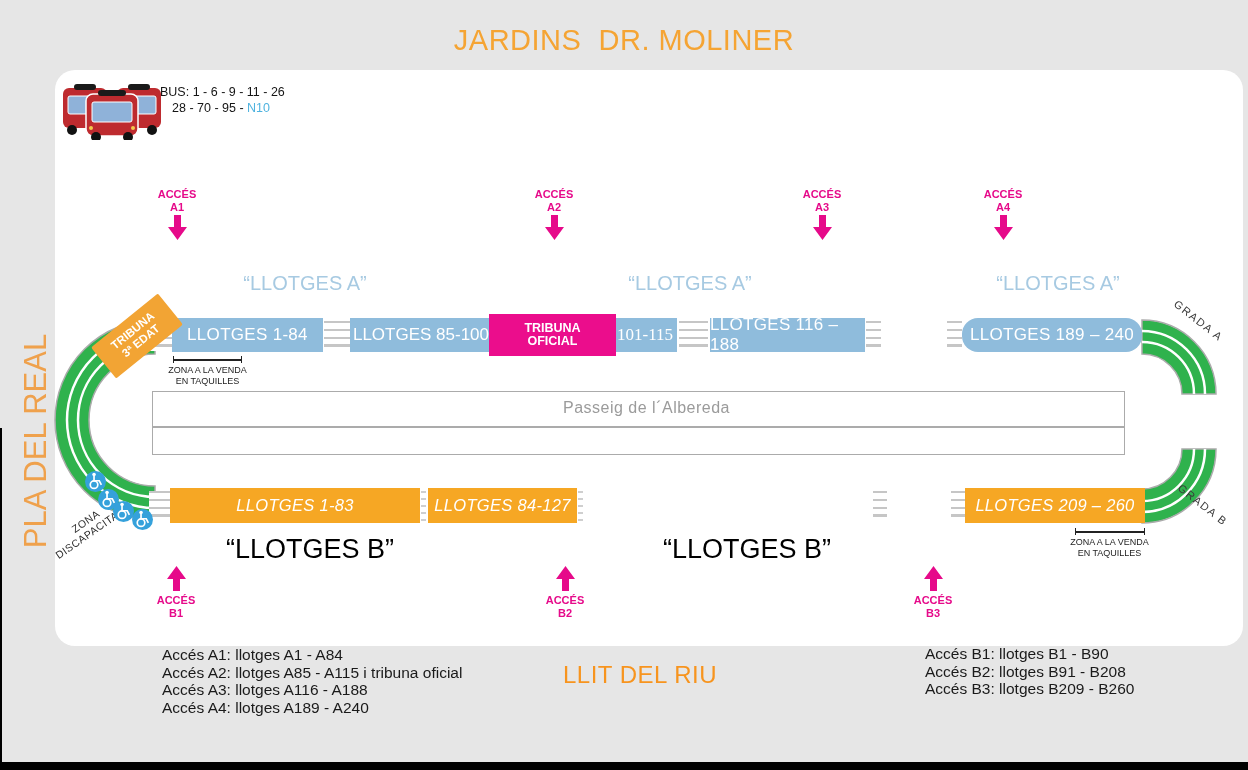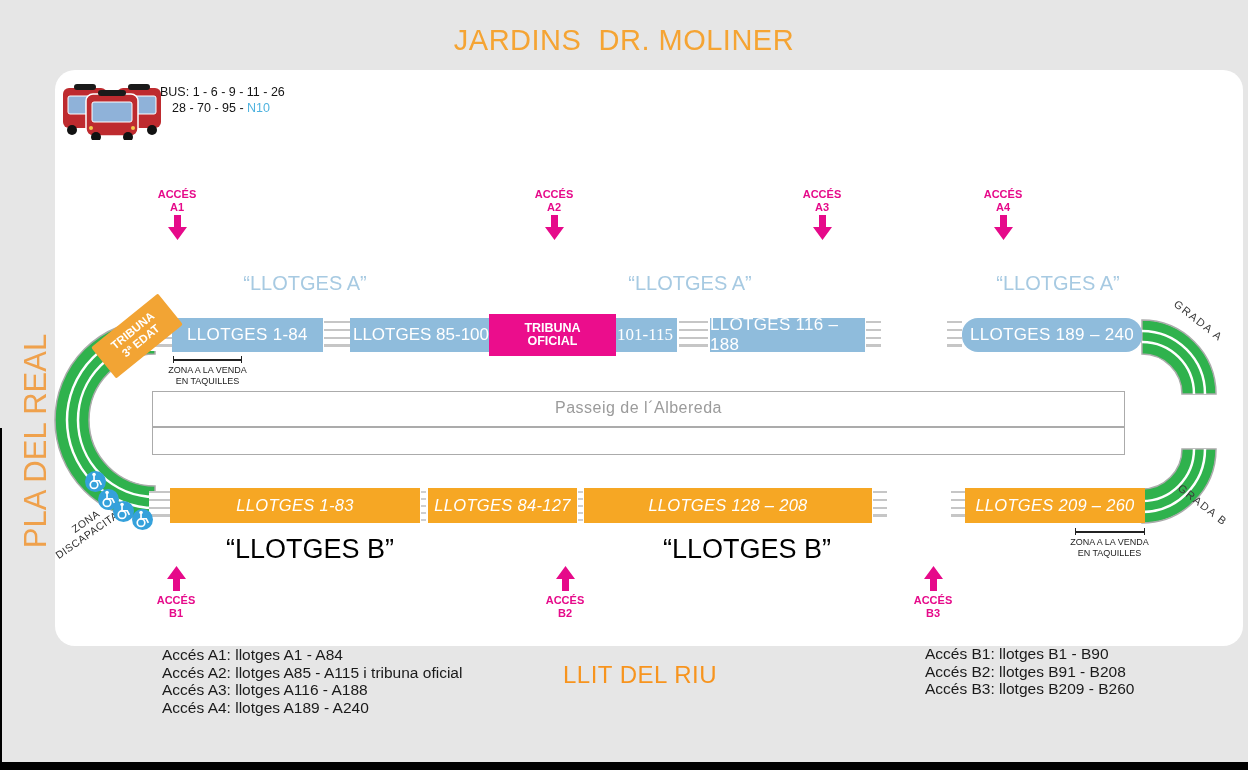--- a/index.html
+++ b/index.html
@@ -31,21 +31,21 @@
   .rowa{top:318px;height:34px;}
   .rowb{top:488px;height:35px;}
   #tribuna-oficial{left:489px;top:314px;width:127px;height:42px;background:#EB0D8C;color:#fff;font-size:12.5px;font-weight:bold;text-align:center;line-height:13.5px;display:flex;flex-direction:column;align-items:center;justify-content:center;z-index:3;}
   .hatch{background:repeating-linear-gradient(to bottom,#c6c6c6 0 2.5px,#ffffff 2.5px 7.8px);}
   .ha{top:321px;height:30px;}
   .hb{top:491px;height:30px;}
   .gapdash{top:491px;height:30px;width:5px;background:repeating-linear-gradient(to bottom,#cfcfcf 0 2px,#ffffff 2px 7px);}
   
   #road{left:152px;top:391px;width:973px;height:64px;background:#fff;border:1.5px solid #ABABAB;box-sizing:border-box;}
   #road .divider{position:absolute;left:0;top:34px;width:100%;height:1.5px;background:#ABABAB;}
-  #road .lbl{position:absolute;left:0;top:7px;width:100%;text-align:center;font-size:16px;color:#9B9B9B;letter-spacing:.5px;}
+  #road .lbl{position:absolute;left:8px;top:7px;width:100%;text-align:center;font-size:16px;color:#9B9B9B;letter-spacing:.5px;}
   
   .bracket{height:7px;border-left:1.5px solid #222;border-right:1.5px solid #222;position:absolute;}
   .bracket i{position:absolute;left:0;top:3px;width:100%;height:1.5px;background:#222;display:block;}
   .venda{font-size:9px;color:#1d1d1d;text-align:center;line-height:10.5px;}
   
   #trib3{left:94px;top:316px;width:86px;height:40px;background:#F2A434;transform:rotate(-39deg);color:#fff;font-size:11.5px;font-weight:bold;text-align:center;line-height:13px;display:flex;flex-direction:column;align-items:center;justify-content:center;border-radius:2px;z-index:4;}
   
   .notes{font-size:15.5px;color:#1a1a1a;line-height:17.5px;}
   .wheel{width:21px;height:21px;z-index:5;}
   #footer-bar{left:0;top:762px;width:1248px;height:8px;background:#000;}
@@ -239,21 +239,20 @@
   </div>
 
   <div class="abs hatch hb" style="left:149px;width:21px;"></div>
   <div class="abs gapdash" style="left:421px;"></div>
   <div class="abs gapdash" style="left:578px;"></div>
   <div class="abs hatch hb" style="left:873px;width:14px;"></div>
   <div class="abs hatch hb" style="left:951px;width:14px;"></div>
 
   <div class="abs block block-b rowb" style="left:170px;width:250px;">LLOTGES 1-83</div>
   <div class="abs block block-b rowb" style="left:428px;width:149px;">LLOTGES 84-127</div>
-  <div class="abs block block-b rowb" style="left:584px;width:288px;">LLOTGES 128 – 208</div>
   <div class="abs block block-b rowb" style="left:965px;width:180px;">LLOTGES 209 – 260</div>
 
   <div class="abs hdr-b" style="left:170px;top:534px;">“LLOTGES B”</div>
   <div class="abs hdr-b" style="left:607px;top:534px;">“LLOTGES B”</div>
 
   <div class="abs bracket" style="left:1075px;top:528px;width:68px;">
       <i></i>
     </div>
   <div class="abs venda" style="left:1062px;top:537px;width:95px;">
     <div>ZONA A LA VENDA</div>

